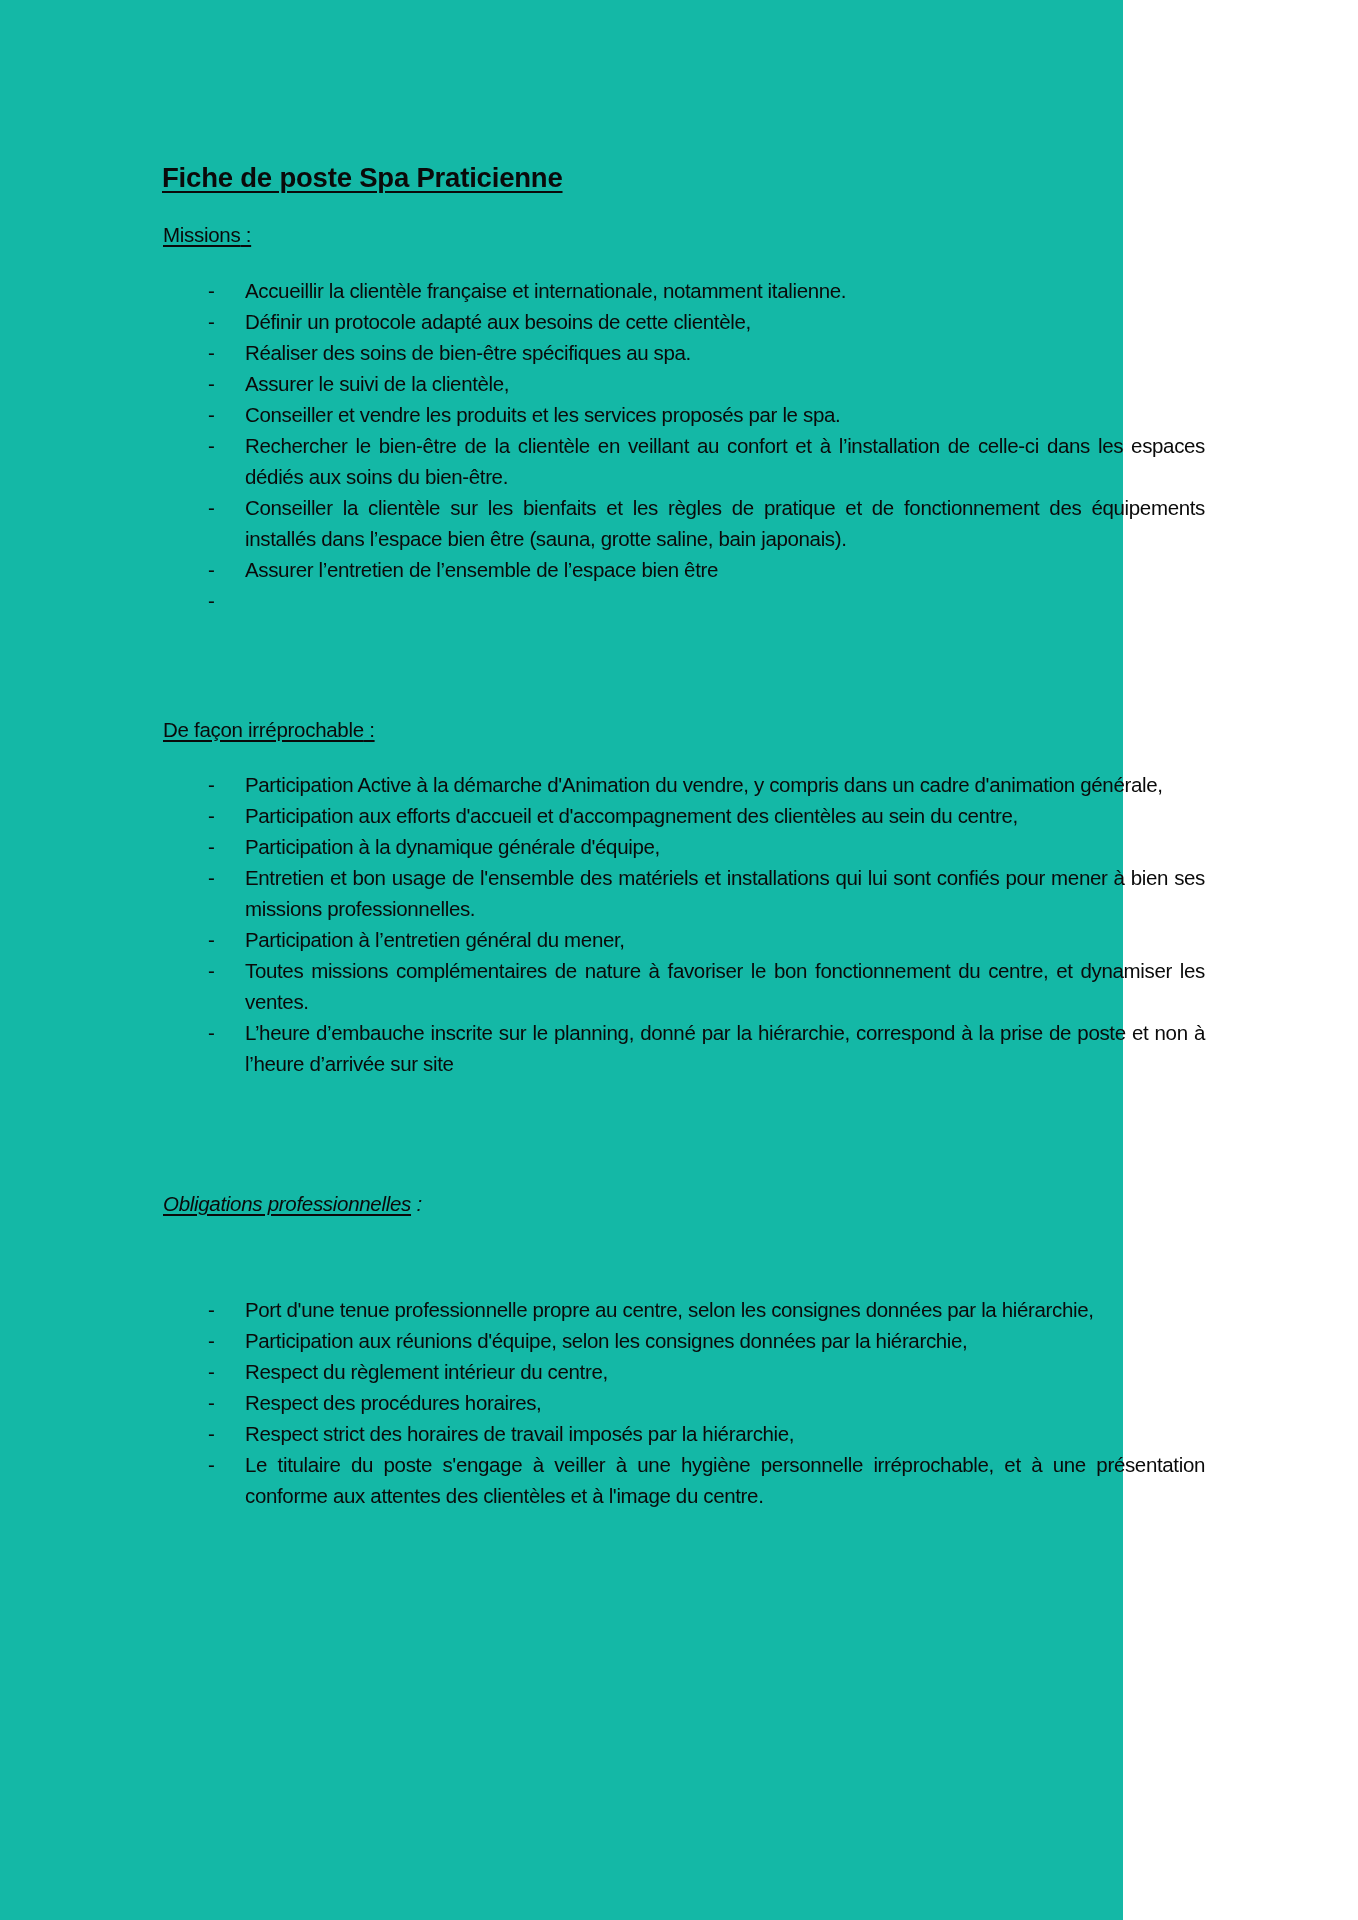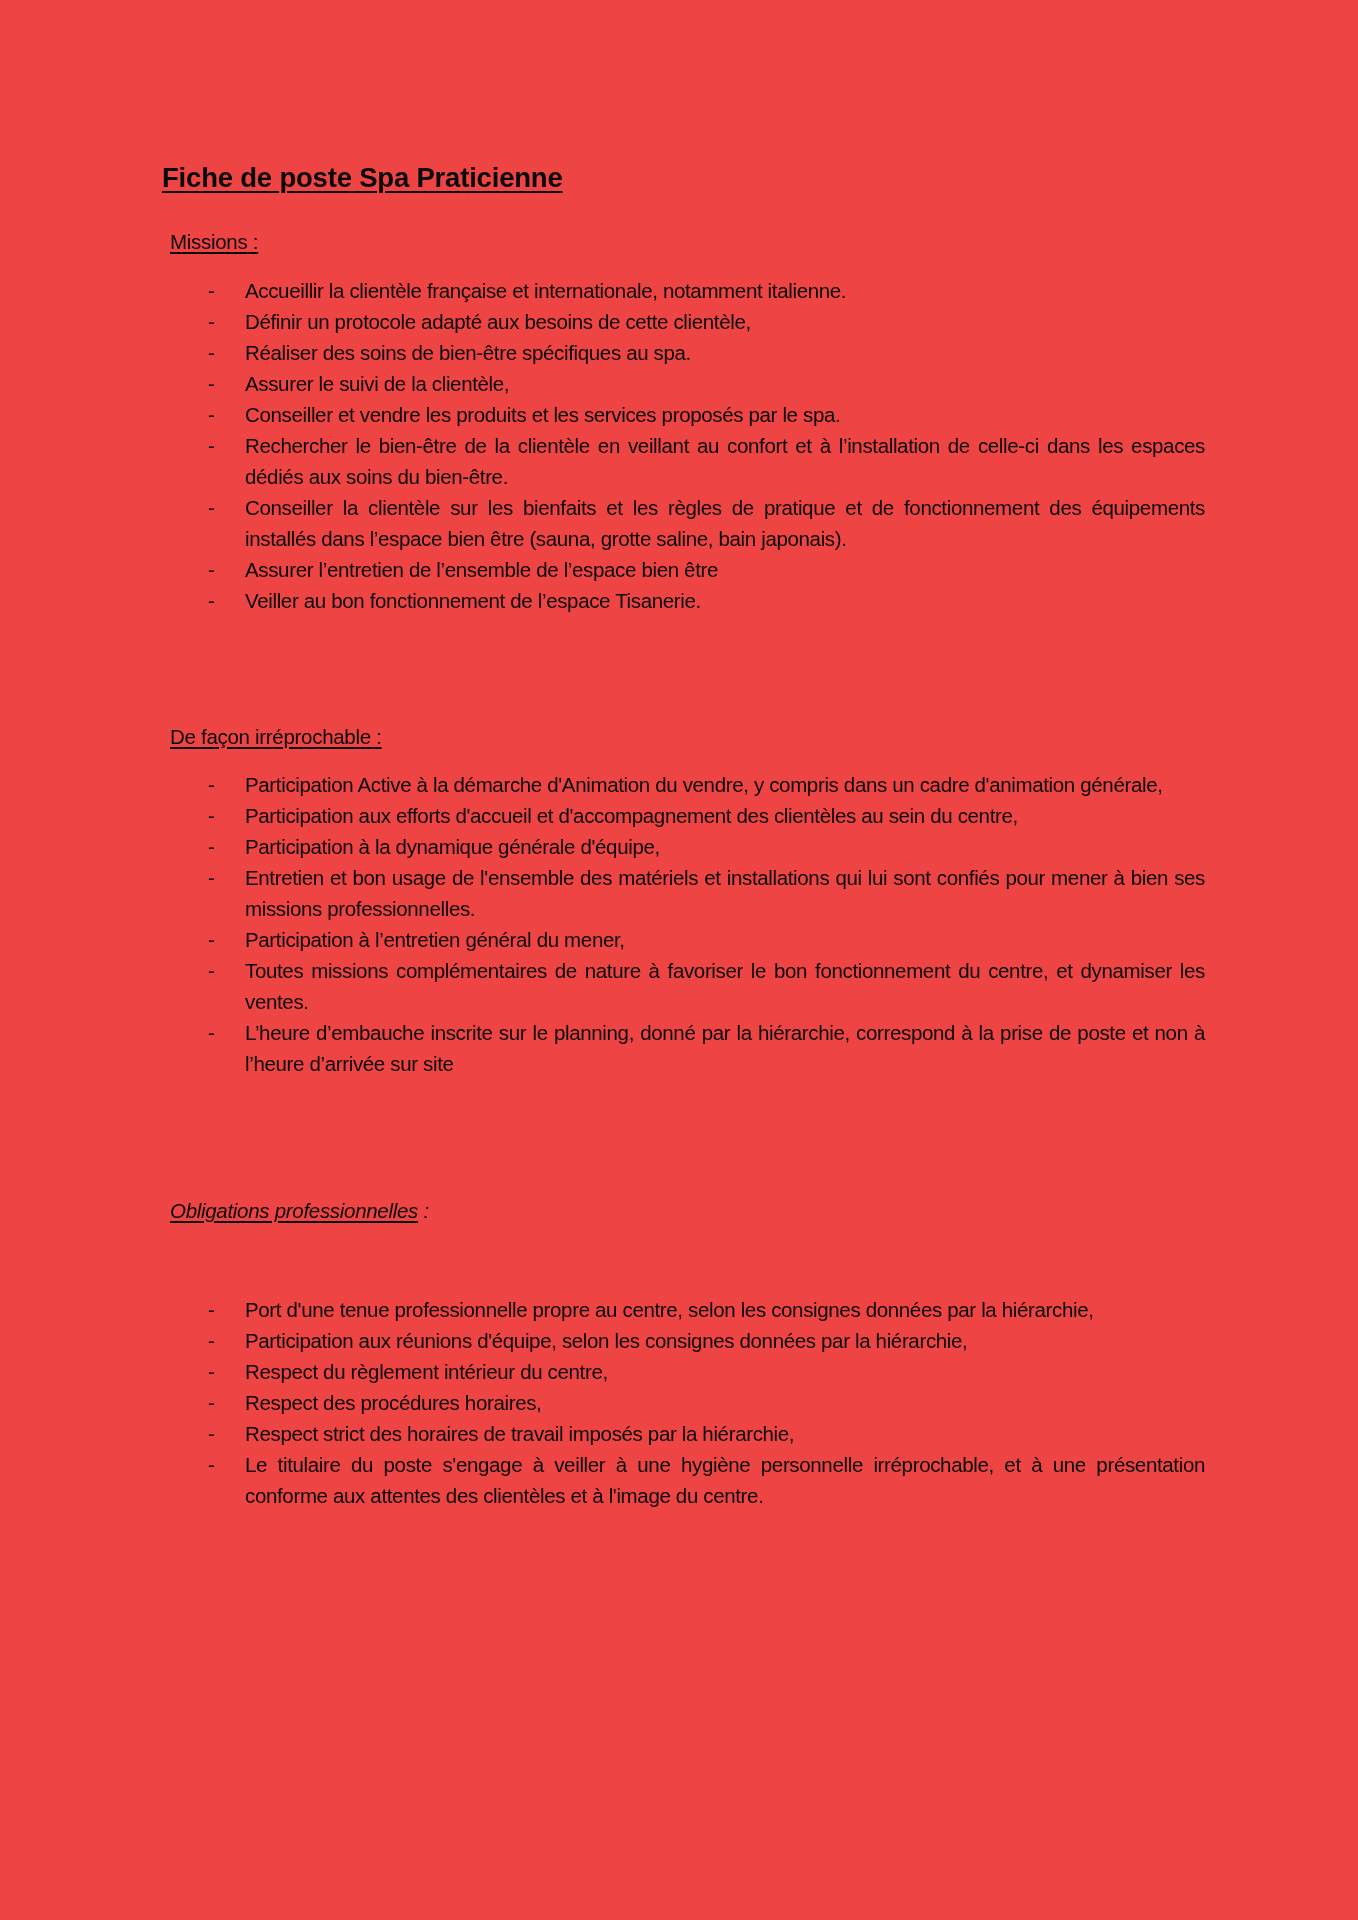--- a/index.html
+++ b/index.html
@@ -11,41 +11,41 @@
       width: 1358px;
       height: 1920px;
       position: relative;
       overflow: hidden;
       color: #0a0a0a;
       font-family: "Liberation Sans", "DejaVu Sans", sans-serif;
     }
     .page {
       position: absolute;
       left: 0; top: 0;
-      width: 1358px;
+      width: 1123px;
       height: 1920px;
-      background: #ef4444;
+      background: #14b8a6;
     }
     .doc-title {
       position: absolute;
       left: 162px;
       top: 162px;
       margin: 0;
       font-size: 27.5px;
       font-weight: bold;
       text-decoration: underline;
       text-decoration-thickness: 2px;
       text-underline-offset: 4px;
       letter-spacing: -0.2px;
       white-space: nowrap;
     }
     .section-heading {
       position: absolute;
       left: 162px;
-      margin: 8px;
+      margin: 1px;
       font-size: 20.5px;
       font-weight: normal;
       letter-spacing: -0.3px;
       white-space: nowrap;
     }
     .section-heading .u {
       text-decoration: underline;
       text-decoration-thickness: 1.5px;
       text-underline-offset: 3px;
     }
@@ -86,21 +86,21 @@
 
   <ul class="bullet-list" style="top:275px;">
     <li class="bullet-item"><span class="bullet-dash">-</span><span>Accueillir la clientèle française et internationale, notamment italienne.</span></li>
     <li class="bullet-item"><span class="bullet-dash">-</span><span>Définir un protocole adapté aux besoins de cette clientèle,</span></li>
     <li class="bullet-item"><span class="bullet-dash">-</span><span>Réaliser des soins de bien-être spécifiques au spa.</span></li>
     <li class="bullet-item"><span class="bullet-dash">-</span><span>Assurer le suivi de la clientèle,</span></li>
     <li class="bullet-item"><span class="bullet-dash">-</span><span>Conseiller et vendre les produits et les services proposés par le spa.</span></li>
     <li class="bullet-item"><span class="bullet-dash">-</span><span>Rechercher le bien-être de la clientèle en veillant au confort et à l’installation de celle-ci dans les espaces dédiés aux soins du bien-être.</span></li>
     <li class="bullet-item"><span class="bullet-dash">-</span><span>Conseiller la clientèle sur les bienfaits et les règles de pratique et de fonctionnement des équipements installés dans l’espace bien être (sauna, grotte saline, bain japonais).</span></li>
     <li class="bullet-item"><span class="bullet-dash">-</span><span>Assurer l’entretien de l’ensemble de l’espace bien être</span></li>
-    <li class="bullet-item"><span class="bullet-dash">-</span><span>Veiller au bon fonctionnement de l’espace Tisanerie.</span></li>
+    <li class="bullet-item"><span class="bullet-dash">-</span></li>
   </ul>
 
   <h2 class="section-heading" style="top:717px;"><span class="u">De façon irréprochable</span><span class="u"> :</span></h2>
 
   <ul class="bullet-list" style="top:769px;">
     <li class="bullet-item"><span class="bullet-dash">-</span><span>Participation Active à la démarche d'Animation du vendre, y compris dans un cadre d'animation générale,</span></li>
     <li class="bullet-item"><span class="bullet-dash">-</span><span>Participation aux efforts d'accueil et d'accompagnement des clientèles au sein du centre,</span></li>
     <li class="bullet-item"><span class="bullet-dash">-</span><span>Participation à la dynamique générale d'équipe,</span></li>
     <li class="bullet-item"><span class="bullet-dash">-</span><span>Entretien et bon usage de l'ensemble des matériels et installations qui lui sont confiés pour mener à bien ses missions professionnelles.</span></li>
     <li class="bullet-item"><span class="bullet-dash">-</span><span>Participation à l’entretien général du mener,</span></li>

